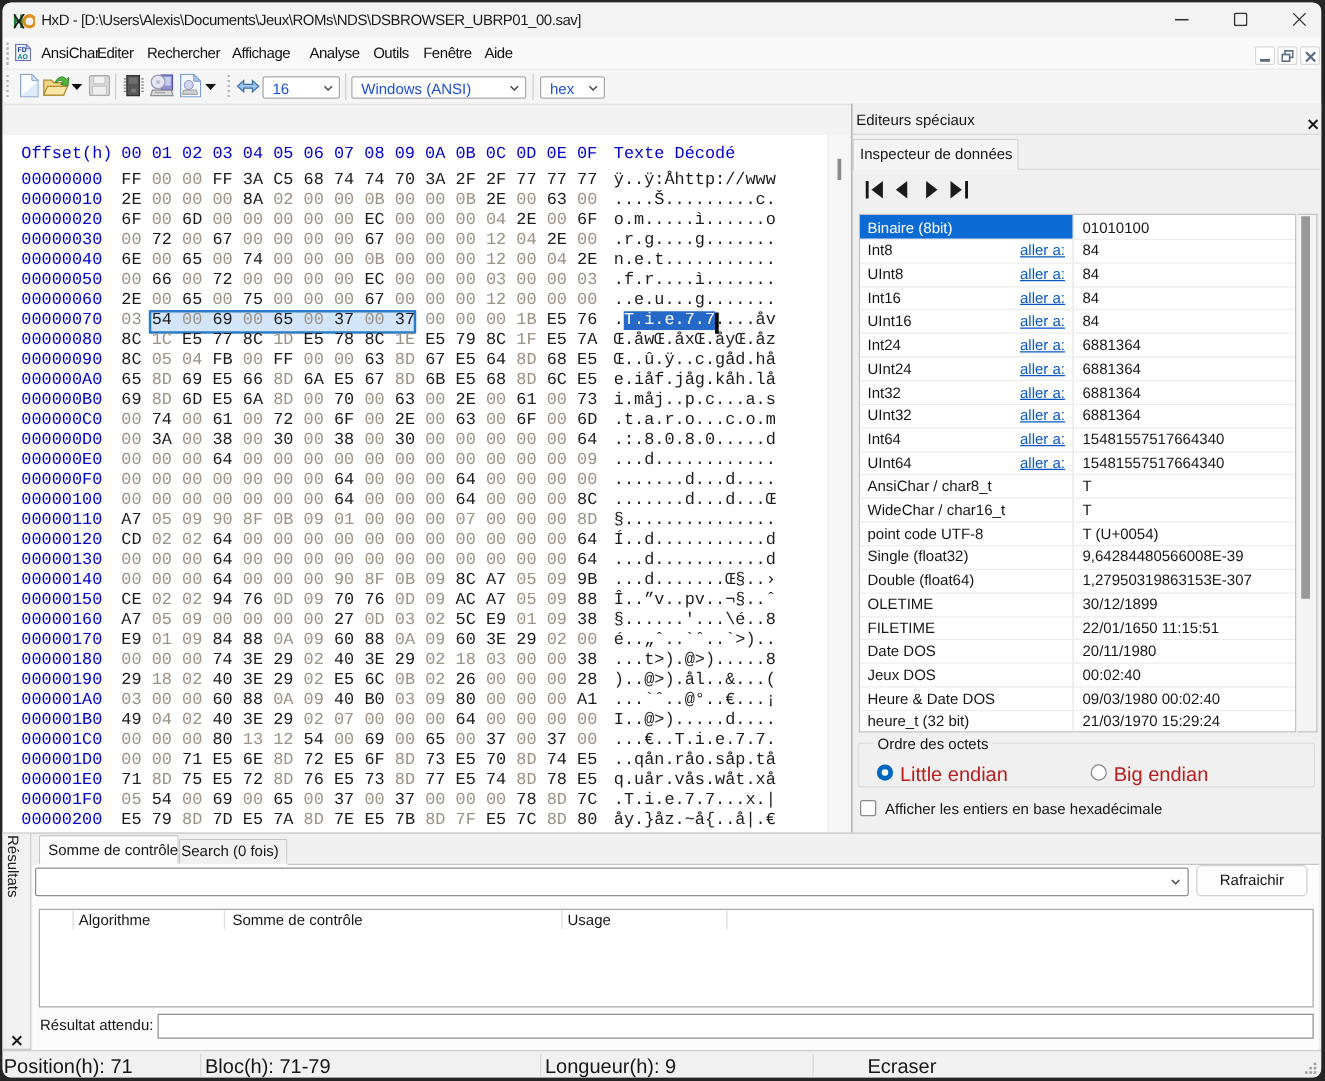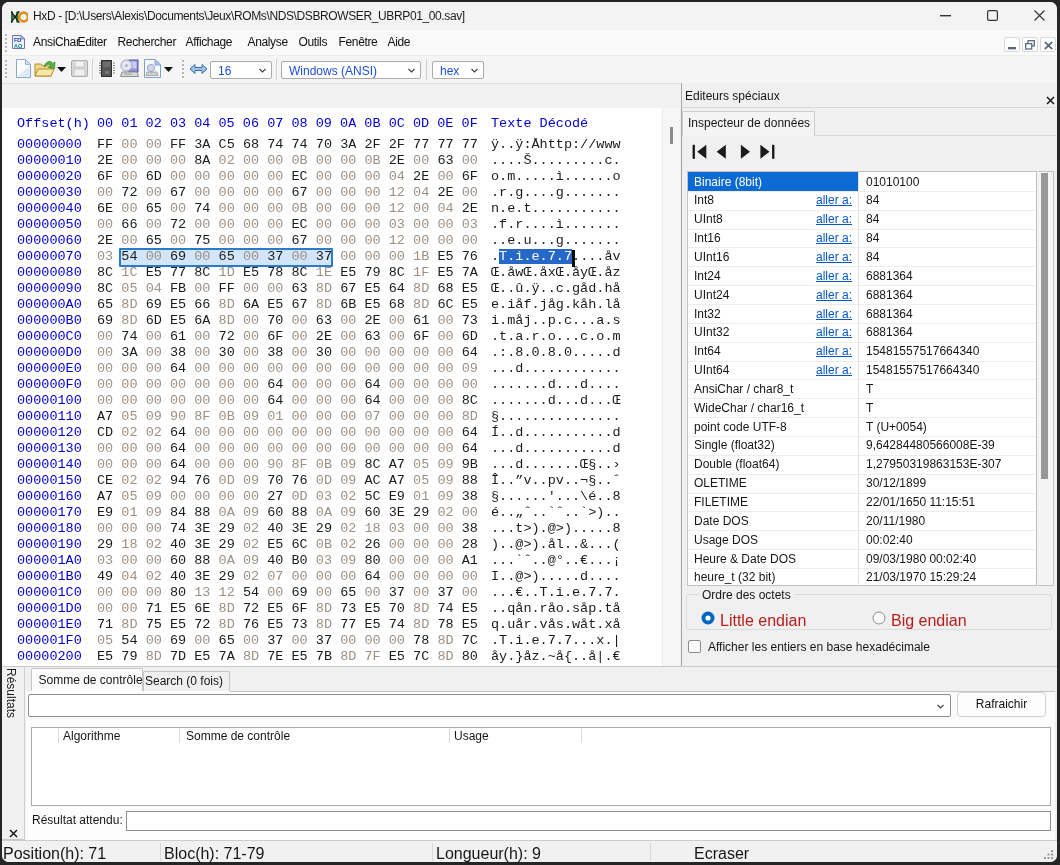--- a/index.html
+++ b/index.html
@@ -375,21 +375,21 @@
           <span class="ilab">FILETIME</span>
           <span class="ival">22/01/1650 11:15:51</span>
         </div>
 <div class="iline" style="top:320.5px"></div>
 <div class="irow" style="top:339.3px">
           <span class="ilab">Date DOS</span>
           <span class="ival">20/11/1980</span>
         </div>
 <div class="iline" style="top:339.3px"></div>
 <div class="irow" style="top:358.2px">
-          <span class="ilab">Usage DOS</span>
+          <span class="ilab">Jeux DOS</span>
           <span class="ival">00:02:40</span>
         </div>
 <div class="iline" style="top:358.2px"></div>
 <div class="irow" style="top:377.0px">
           <span class="ilab">Heure &amp; Date DOS</span>
           <span class="ival">09/03/1980 00:02:40</span>
         </div>
 <div class="iline" style="top:377.0px"></div>
 <div class="irow" style="top:395.9px">
           <span class="ilab">heure_t (32 bit)</span>

